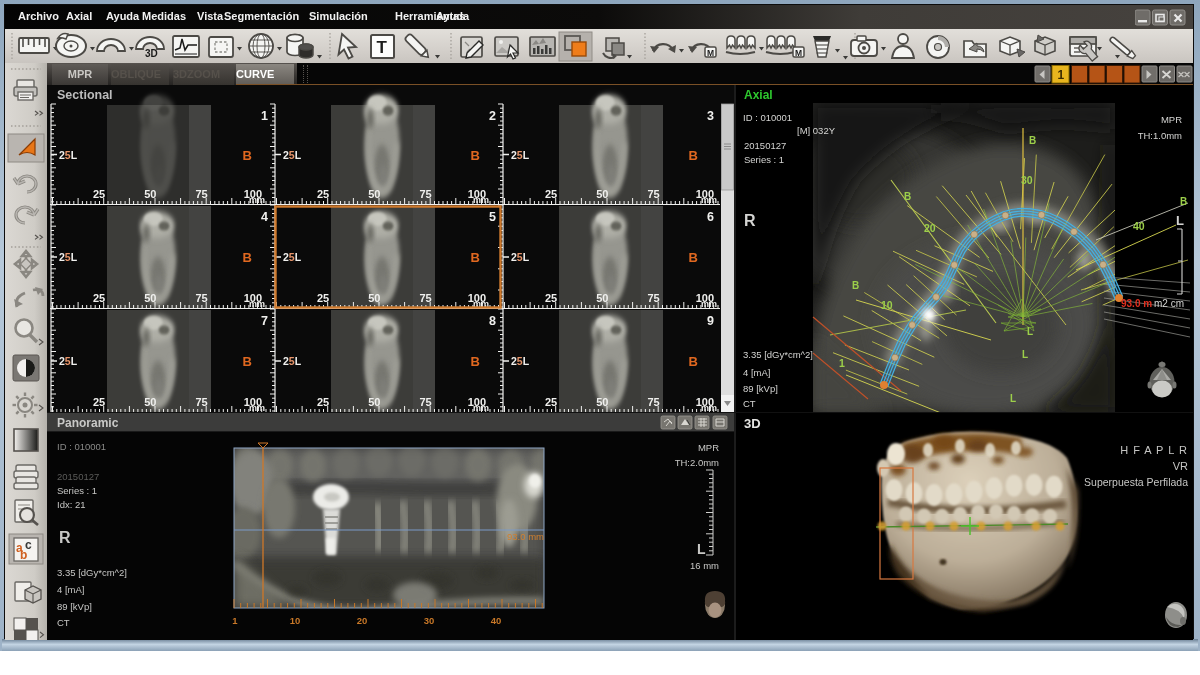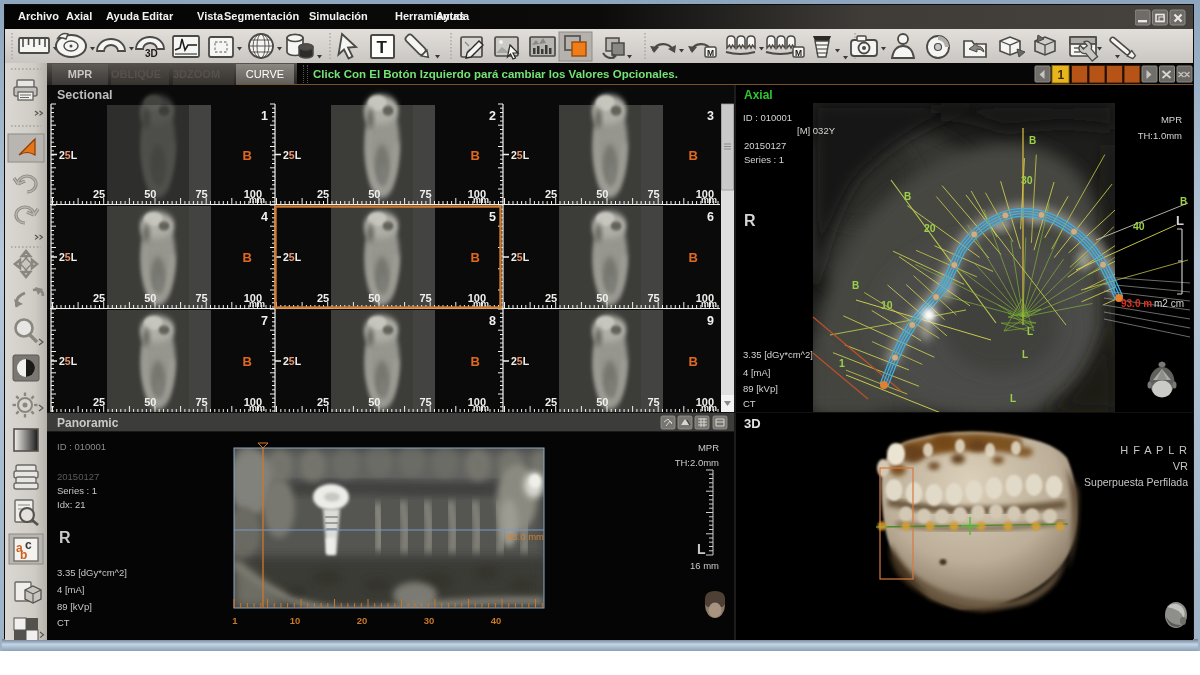--- a/index.html
+++ b/index.html
@@ -9,21 +9,21 @@
 <div id="root">
 
 <div class="abs" style="left:0;top:0;width:1200px;height:651px;background:linear-gradient(180deg,#8ea6bd,#b7c9da 40%,#9db2c7)"></div>
 <div class="abs" style="left:0;top:651px;width:1200px;height:24px;background:#ffffff"></div>
 <div class="abs" style="left:4px;top:4px;width:1190px;height:636px;background:#0d0d0d"></div>
 <div class="abs" style="left:2px;top:639px;width:1196px;height:12px;background:linear-gradient(180deg,#6a7f94,#c3d4e3 45%,#8ba1b6)"></div>
 <div class="abs" style="left:5px;top:5px;width:1188px;height:24px;background:linear-gradient(90deg,#040404,#0c0b0a 50%,#3f3c38 72%,#46423e)">
 <span class="mi" style="left:13px">Archivo</span>
 <span class="mi" style="left:61px">Axial</span>
 <span class="mi" style="left:101px">Ayuda</span>
-<span class="mi" style="left:137px">Editar</span>
+<span class="mi" style="left:137px">Medidas</span>
 <span class="mi" style="left:192px">Vista</span>
 <span class="mi" style="left:219px">Segmentación</span>
 <span class="mi" style="left:304px">Simulación</span>
 <span class="mi" style="left:390px">Herramientas</span>
 <span class="mi" style="left:431px">Ayuda</span>
 <svg class="abs" style="left:1130px;top:3px" width="58" height="20" viewBox="0 0 58 20">
 <rect x="0" y="2" width="15" height="15" rx="2" fill="#6f6c68" stroke="#8f8c88" stroke-width="1"></rect>
 <rect x="17.5" y="2" width="15" height="15" rx="2" fill="#6f6c68" stroke="#8f8c88" stroke-width="1"></rect>
 <rect x="35" y="2" width="15" height="15" rx="2" fill="#6f6c68" stroke="#8f8c88" stroke-width="1"></rect>
 <rect x="3" y="12" width="9" height="2.4" fill="#e8e8e8"></rect>
@@ -186,24 +186,23 @@
             </g>
           </g>
 <path d="M1140 26 l5 0 l-2.5 3.5 z" fill="#3a3a38"></path>
 </g>
       </svg>
     </div>
 <div class="abs" style="left:47px;top:63px;width:1146px;height:22px;background:linear-gradient(180deg,#57534f,#3a3734 55%,#262422)">
 <div class="abs" style="left:5px;top:1px;width:56px;height:21px;background:linear-gradient(180deg,#5f5b57,#3c3936);color:#c9c7c3;font-size:11px;font-weight:bold;text-align:center;line-height:21px">MPR</div>
 <div class="abs" style="left:64px;top:1px;width:58px;height:21px;background:linear-gradient(180deg,#524e4a,#36332f);color:#56514b;font-size:11px;font-weight:bold;text-align:left;line-height:21px">OBLIQUE</div>
 <div class="abs" style="left:126px;top:1px;width:61px;height:21px;background:linear-gradient(180deg,#524e4a,#36332f);color:#56514b;font-size:11px;font-weight:bold;line-height:21px">3DZOOM</div>
-<div class="abs" style="left:189px;top:1px;width:58px;height:21px;background:linear-gradient(180deg,#8b8781,#605c57);color:#ffffff;font-size:11px;font-weight:normal;text-align:center;line-height:21px">CURVE</div>
+<div class="abs" style="left:189px;top:1px;width:58px;height:21px;background:linear-gradient(180deg,#8b8781,#605c57);color:#ffffff;font-size:11px;font-weight:bold;line-height:21px">CURVE</div>
 <div class="abs" style="left:250px;top:0;width:896px;height:22px;background:#060606"></div>
 <div class="abs" style="left:256px;top:2px;width:3px;height:18px;border-left:1px dotted #56524e;border-right:1px dotted #56524e"></div>
-<div class="abs" style="left:266px;top:5px;color:#74e274;font-size:11.5px;font-weight:bold">Click Con El Botón Izquierdo pará cambiar los Valores Opcionales.</div>
 <div class="abs" style="left:189px;top:20.5px;width:957px;height:1.5px;background:#7a5026"></div>
 <svg class="abs" style="left:986px;top:2px" width="160" height="19" viewBox="0 0 160 19">
 <rect x="2" y="1" width="15" height="16" rx="1" fill="#716e6a" stroke="#8d8a86"></rect>
         <path d="M11.5 5 l-5 4.5 l5 4.5 z" fill="#c8c6c2"></path>
 <rect x="19" y="0.5" width="17" height="17.5" fill="#e8b51e" stroke="#8a6a00"></rect>
         <text x="24.5" y="14" font-size="12" font-weight="bold" fill="#3a2a00">1</text>
 <rect x="38.5" y="0.5" width="16" height="17.5" fill="#b55416" stroke="#3a1a04"></rect>
 <rect x="56.0" y="0.5" width="16" height="17.5" fill="#b55416" stroke="#3a1a04"></rect>
 <rect x="73.5" y="0.5" width="16" height="17.5" fill="#b55416" stroke="#3a1a04"></rect>
 <rect x="91.0" y="0.5" width="16" height="17.5" fill="#b55416" stroke="#3a1a04"></rect>

